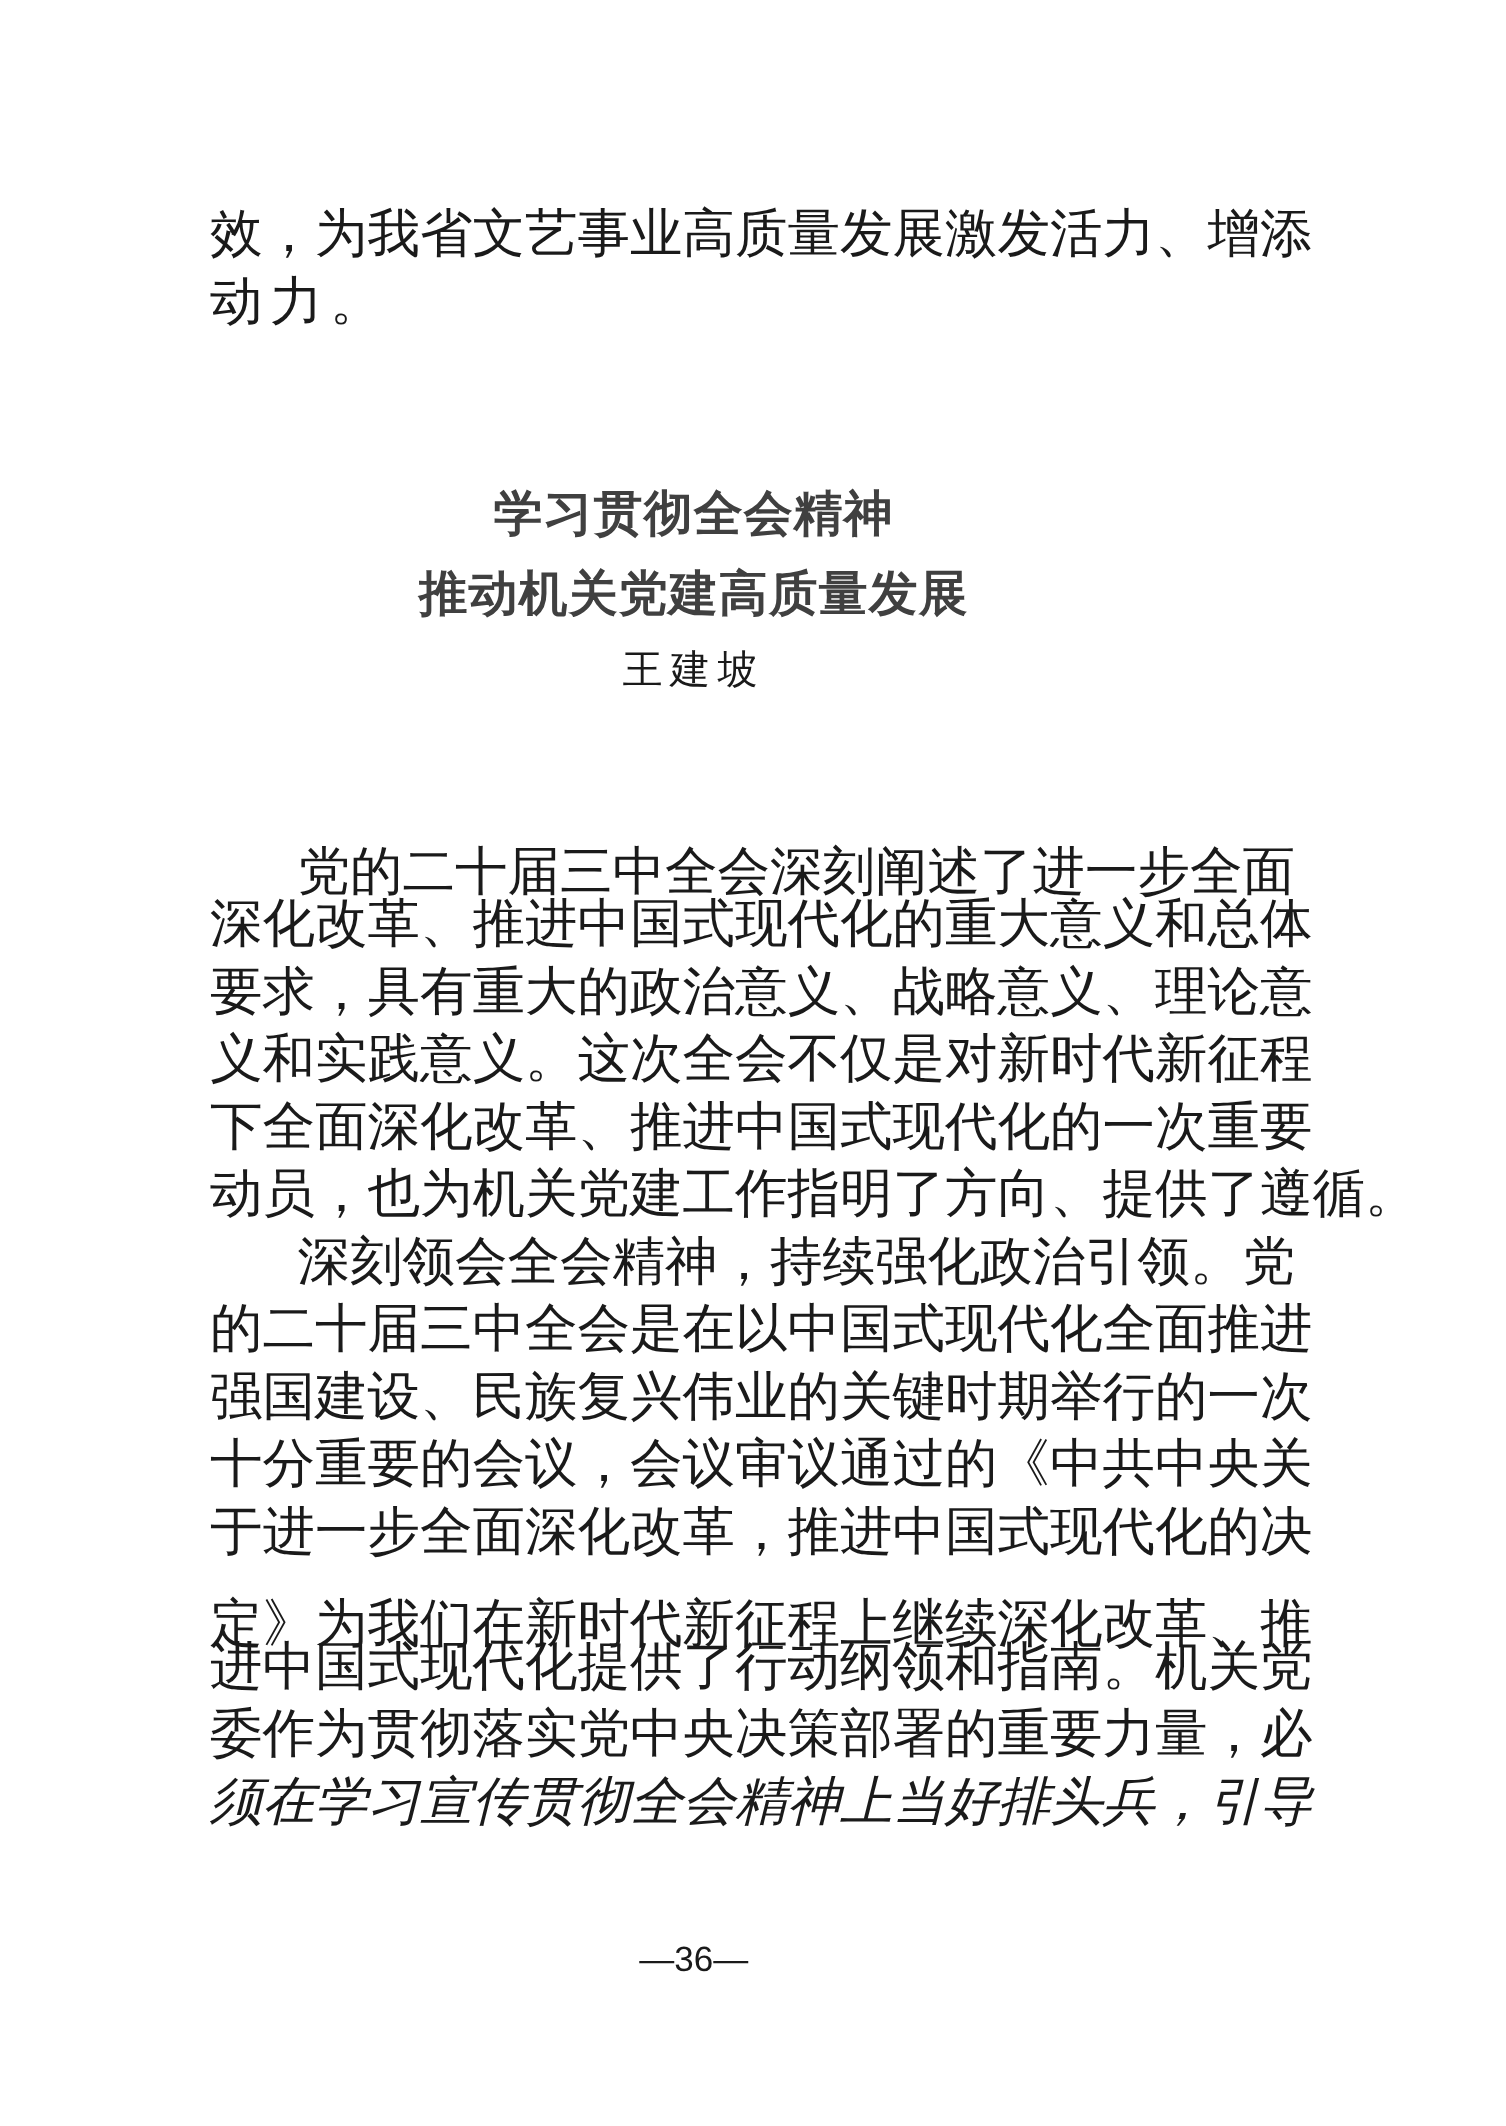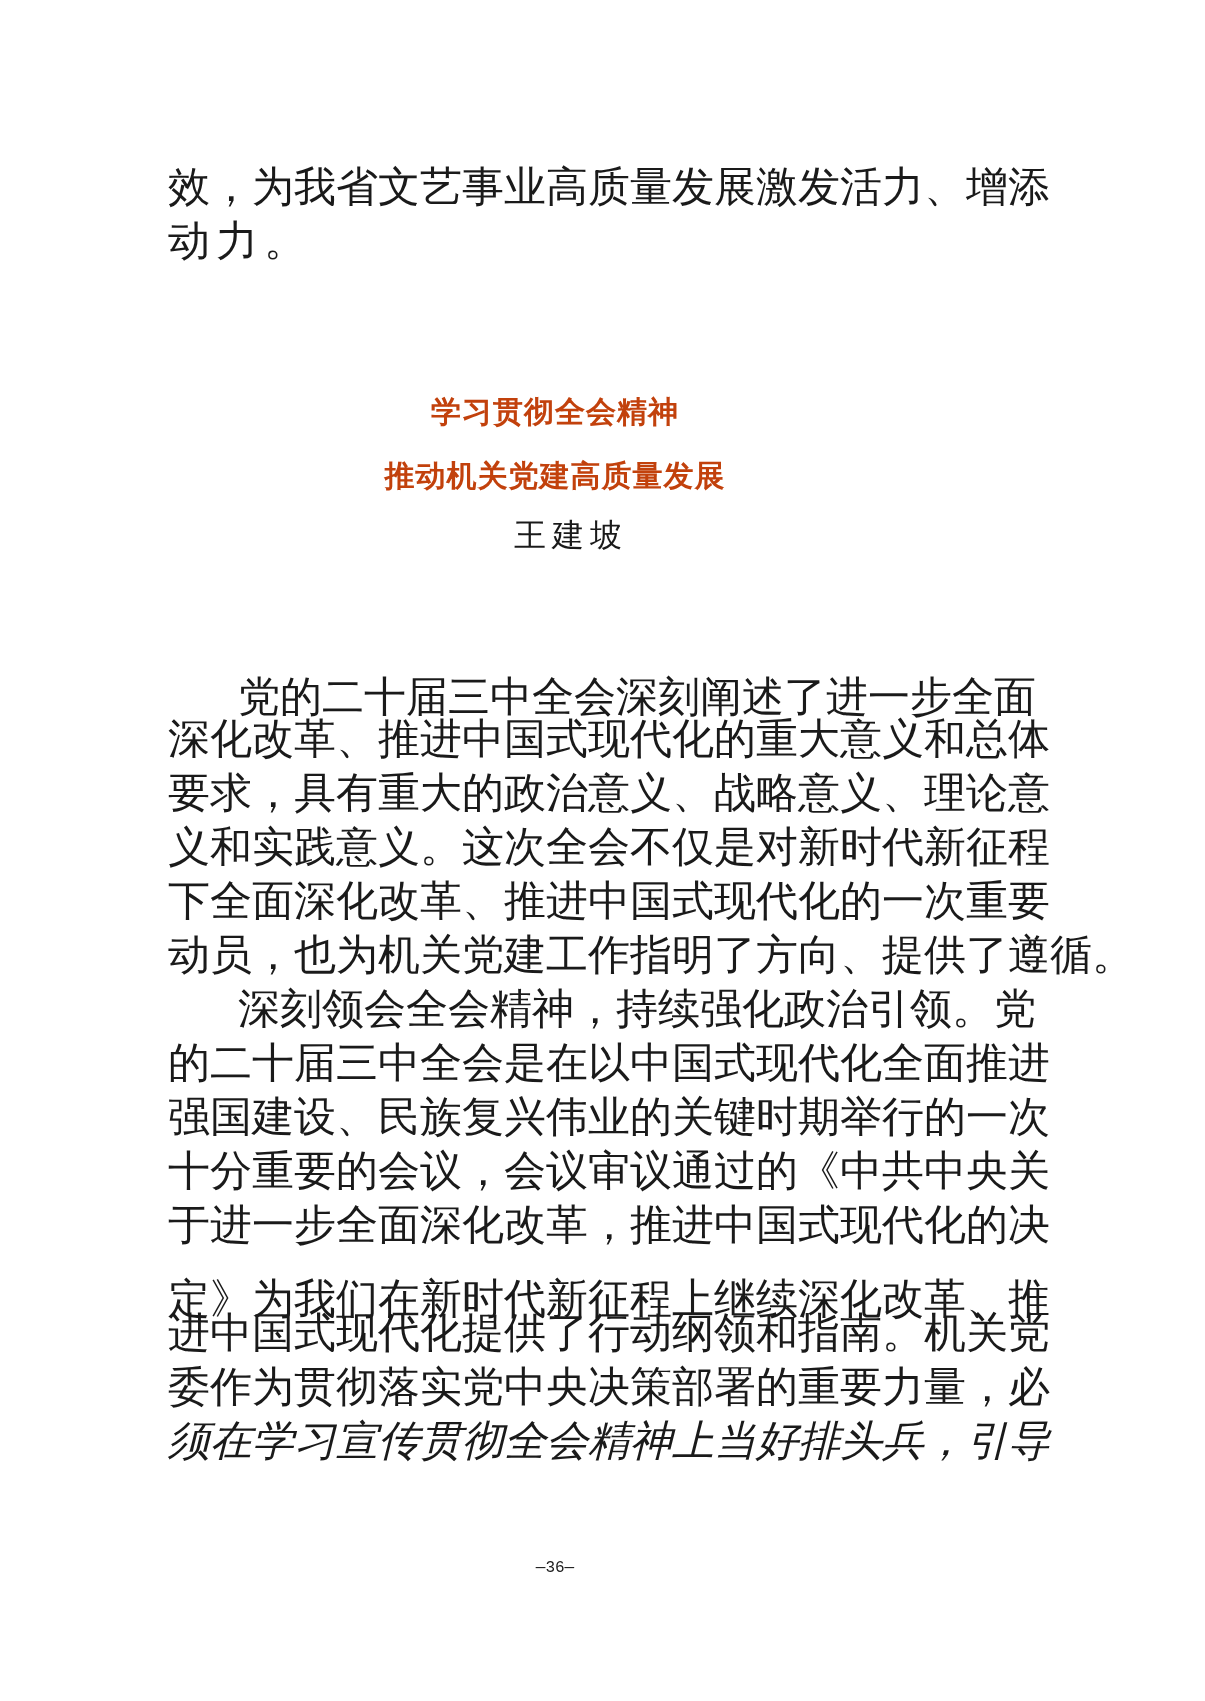--- a/index.html
+++ b/index.html
@@ -41,44 +41,43 @@
       left: 238px;
       width: 702px;
     }
     .title {
       position: absolute;
       left: 0;
       width: 1110px;
       text-align: center;
       font-family: "DejaVu Sans", "Liberation Sans", sans-serif;
       font-weight: bold;
-      font-size: 30px;
+      font-size: 39px;
       line-height: 60px;
-      color: #c2410c;
+      color: #404040;
       letter-spacing: 1px;
     }
     .byline {
       position: absolute;
       left: 0;
       width: 1110px;
       text-align: center;
       font-size: 32px;
       line-height: 50px;
       letter-spacing: 6px;
       color: #1a1a1a;
-      margin-left: 16px;
     }
     .page-number {
       position: absolute;
       top: 1550px;
       left: 0;
       width: 1110px;
       text-align: center;
-      font-family: Liberation Mono, monospace;
-      font-size: 16px;
+      font-family: Liberation Sans, sans-serif;
+      font-size: 28px;
       line-height: 36px;
       color: #1a1a1a;
     }
   </style>
 </head>
 <body>
 
 <div class="page">
 
   <div class="line" style="top:160px;">效，为我省文艺事业高质量发展激发活力、增添</div>

